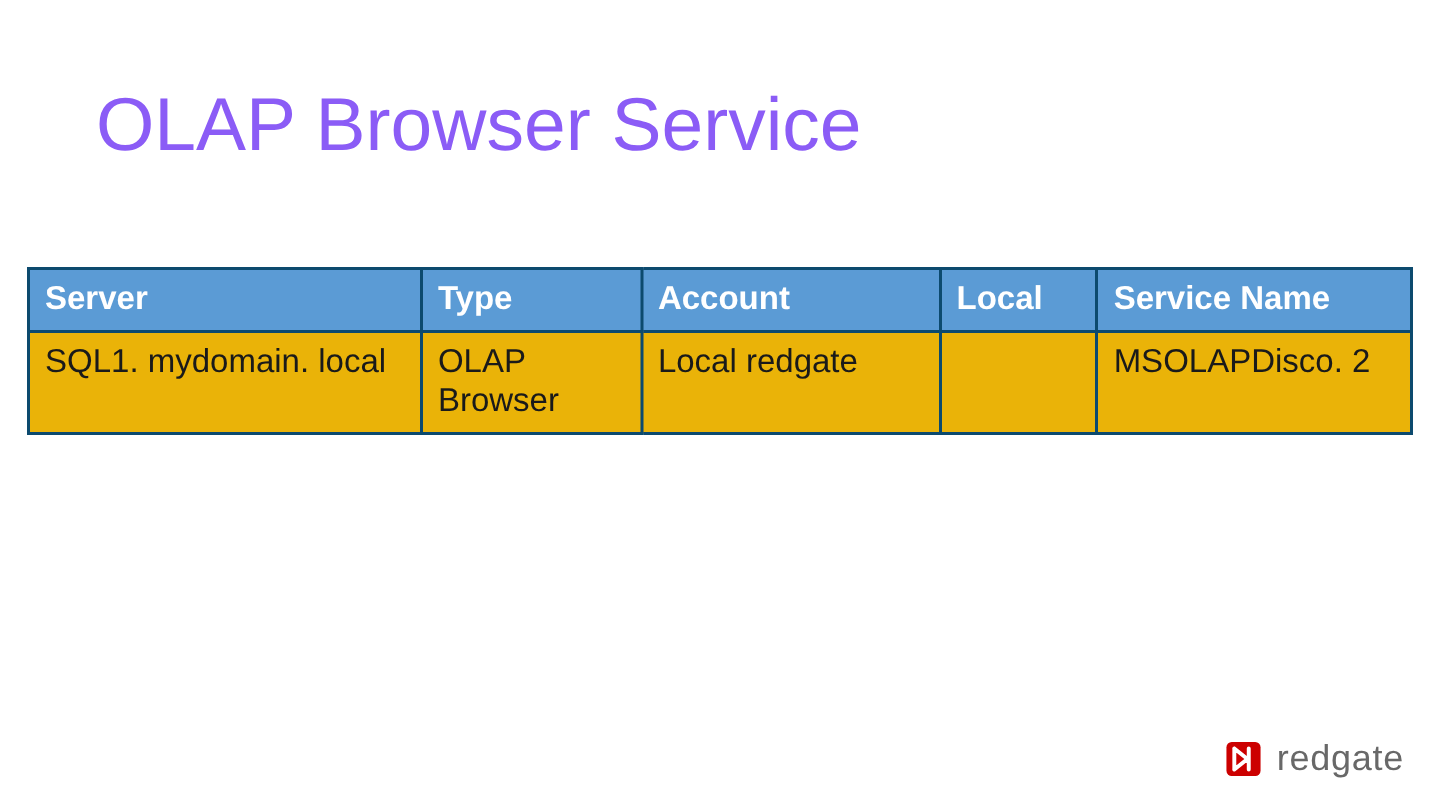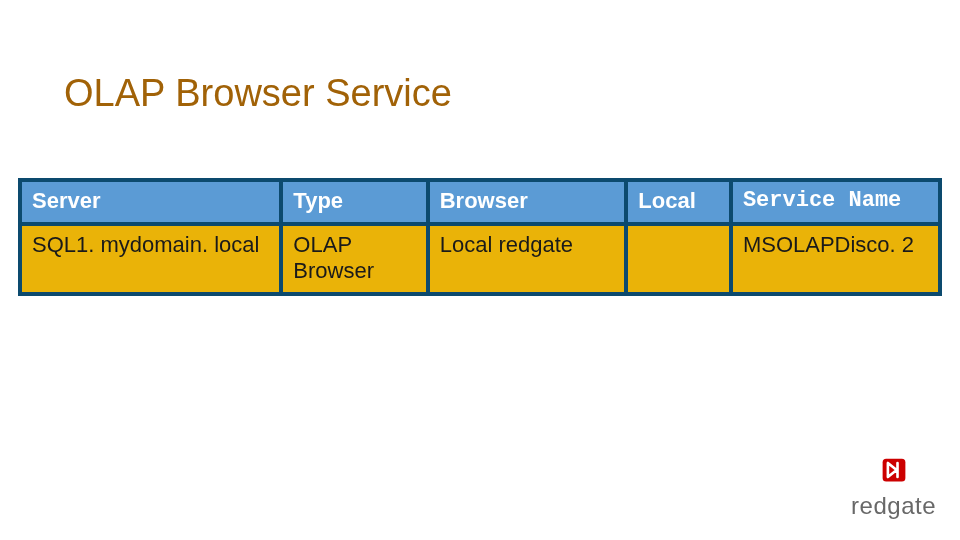--- a/index.html
+++ b/index.html
@@ -1,51 +1,51 @@
 <!DOCTYPE html>
 <html><head>
 <meta charset="utf-8">
 <style>
   * { box-sizing: border-box; margin: 0; padding: 0; }
   html, body { width: 960px; height: 540px; background: #ffffff; font-family: "Segoe UI", Arial, sans-serif; color: #1a1a1a; }
   .slide { position: relative; width: 960px; height: 540px; }
-  .title { position: absolute; left: 64px; top: 72px; font-size: 38px; font-weight: 400; color: #a16207; }
+  .title { position: absolute; left: 64px; top: 54px; font-size: 50px; font-weight: 400; color: #8b5cf6; }
   .table-wrap { position: absolute; left: 18px; top: 178px; width: 924px; }
   table { border-collapse: collapse; width: 100%; table-layout: fixed; }
-  th, td { text-align: left; padding: 6px 10px 8px 10px; vertical-align: top; border: 4px solid #0c4a6e; font-size: 22px; }
+  th, td { text-align: left; padding: 6px 10px 8px 10px; vertical-align: top; border: 2px solid #0c4a6e; font-size: 22px; }
   th { background: #5b9bd5; color: #ffffff; font-weight: 700; }
   td { background: #eab308; color: #1a1a1a; font-weight: 400; }
   .col-server  { width: 250px; }
   .col-type    { width: 140px; }
   .col-account { width: 190px; }
   .col-port    { width: 100px; }
-  .col-svc     { width: 200px; font-family: Liberation Mono, monospace; }
+  .col-svc     { width: 200px; }
   .cmd-block { position: absolute; left: 30px; top: 300px; font-size: 18px; font-weight: 700; color: #1a1a1a; line-height: 1.6; }
   .cmd-line { margin-bottom: 14px; }
   .cmd-gap { display: inline-block; width: 48px; }
   .cmd-gap-sm { display: inline-block; width: 10px; }
-  .logo { position: absolute; right: 24px; bottom: 20px; display: flex; align-items: center; gap: 8px; flex-direction: column; }
+  .logo { position: absolute; right: 24px; bottom: 20px; display: flex; align-items: center; gap: 8px; }
   .logo-text { font-size: 24px; color: #686868; font-weight: 400; letter-spacing: 0.5px; }
   .logo-mark { width: 28px; height: 28px; position: relative; }
   .logo-mark svg { width: 28px; height: 28px; }
 </style>
 </head>
 <body>
 
 <div class="slide">
 
   <div class="title">OLAP Browser Service</div>
 
   <div class="table-wrap">
     <table>
       <thead>
         <tr>
           <th class="col-server">Server</th>
           <th class="col-type">Type</th>
-          <th class="col-account">Browser</th>
+          <th class="col-account">Account</th>
           <th class="col-port">Local</th>
           <th class="col-svc">Service Name</th>
         </tr>
       </thead>
       <tbody>
         <tr>
           <td>SQL1. mydomain. local</td>
           <td>OLAP Browser</td>
           <td>Local redgate</td>
           <td></td>

